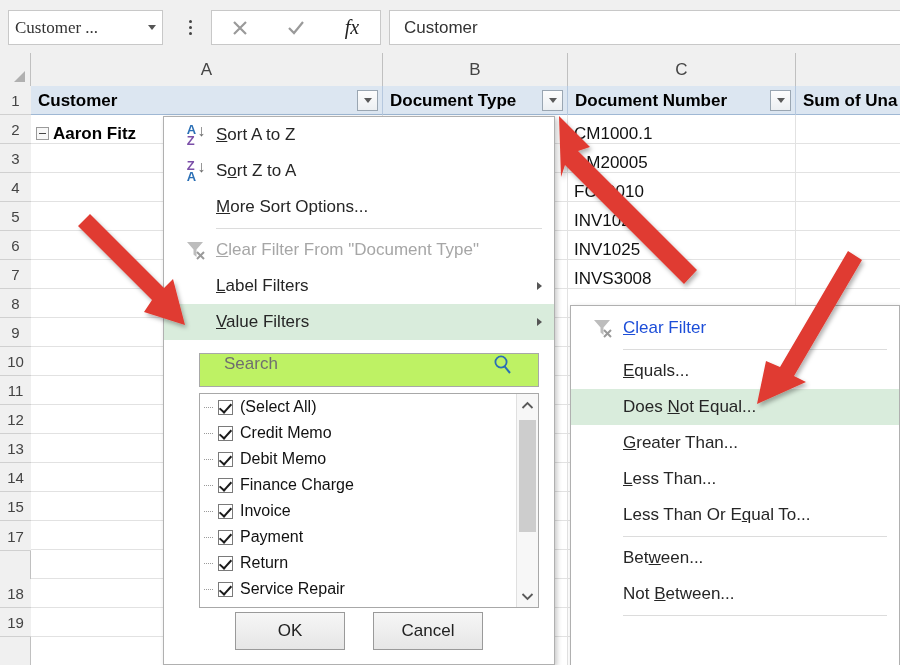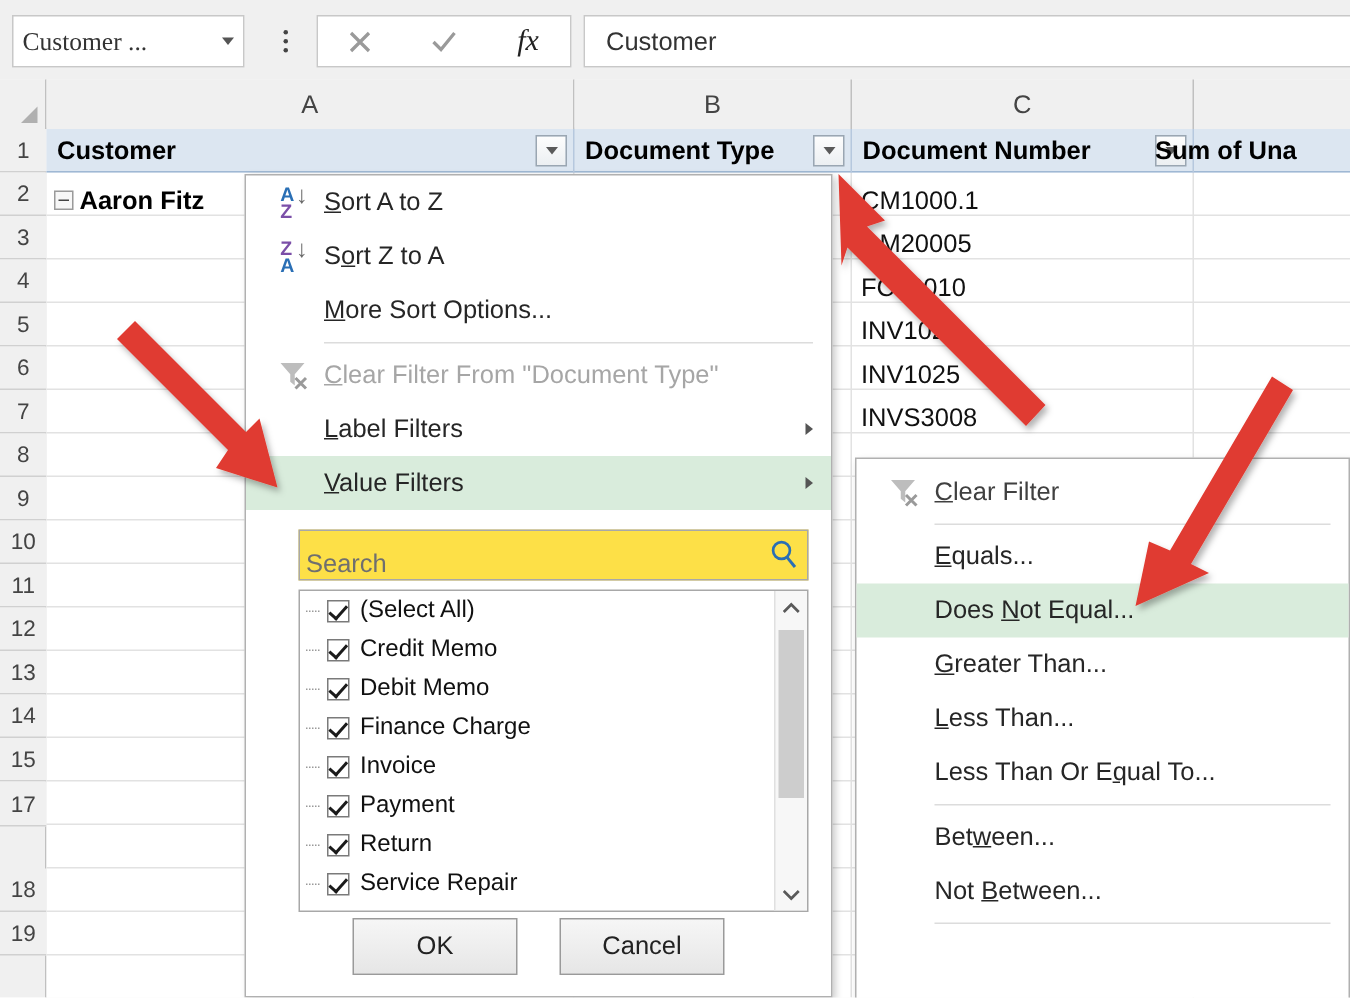--- a/index.html
+++ b/index.html
@@ -127,22 +127,22 @@
   .msep { height:1px; background:#dcdcdc; margin:3px 12px 3px 52px; }
   u.mn { text-decoration:underline; }
 
   .sort-ico { font-size:13px; line-height:11px; font-weight:bold; position:relative; padding-right:9px;}
   .sort-ico .l1{ display:block; }
   .sort-ico .l2{ display:block; }
   .sort-ico .dn{ position:absolute; right:0; top:1px; font-size:16px; color:#6a6a6a; font-weight:normal;}
 
   .searchwrap { position:absolute; left:35px; top:236px; width:340px; height:34px; }
   .searchbox {
-    width:100%; height:100%; border:1px solid #a8a8a8; background:#fde047;
-    display:flex; align-items:flex-end; padding:0 4px;
+    width:100%; height:100%; border:1px solid #a8a8a8; background:#bef264;
+    display:flex; align-items:flex-start; padding:0 24px;
   }
   .searchbox .ph { flex:1; font-size:17px; color:#6f6f6f; }
   .listbox {
     position:absolute; left:35px; top:276px; width:340px; height:215px;
     border:1px solid #a8a8a8; background:#fff; overflow:hidden;
   }
   .litem { position:relative; height:26px; display:flex; align-items:center; padding-left:18px; font-size:16px; color:#111;}
   .litem .tree { position:absolute; left:4px; top:13px; width:9px; height:1px; border-top:1px dotted #9a9a9a;}
   .cbx {
     width:15px;height:15px;border:1px solid #7a7a7a;background:#fff; margin-right:7px;
@@ -167,21 +167,21 @@
 
   
   .submenu {
     position:absolute; left:570px; top:305px; width:330px; height:368px;
     background:#fff; border:1px solid #b0b0b0; box-shadow:2px 2px 5px rgba(0,0,0,.22);
     z-index:40; padding-top:4px;
   }
   .smi { height:36px; display:flex; align-items:center; padding-left:12px; font-size:17px; color:#262626;}
   .smi .mi-ico{ width:40px; flex:none; display:flex; align-items:center; justify-content:center;}
   .smi.hl{ background:#d9ecdc; }
-  .smi.disabled .mi-label{ color:#404040;}
+  .smi.disabled .mi-label{ color:#1d4ed8;}
   .ssep { height:1px; background:#dcdcdc; margin:3px 12px 3px 52px;}
 
   
   .arrows { position:absolute; left:0; top:0; width:900px; height:665px; pointer-events:none; z-index:60;}
 </style>
 </head>
 <body>
 
 <div id="app">
 
@@ -275,21 +275,21 @@
       <div class="pivot-hdr-row">
         <div class="pivot-hdr" style="left:0px;width:352px">Customer</div>
         <div class="filter-btn" style="left:326px"></div>
 
         <div class="pivot-hdr" style="left:352px;width:185px">Document Type</div>
         <div class="filter-btn" style="left:511px"></div>
 
         <div class="pivot-hdr" style="left:537px;width:228px">Document Number</div>
         <div class="filter-btn" style="left:739px"></div>
 
-        <div class="pivot-hdr" style="left:732px;width:104px;border-right:none">Sum of Una</div>
+        <div class="pivot-hdr" style="left:765px;width:104px;border-right:none">Sum of Una</div>
       </div>
 
       <div class="cell-aaron">
         <span class="collapse-box"></span>
         <span>Aaron Fitz</span>
       </div>
 
       <div class="cellval" style="left:543px; top:38px">CM1000.1</div>
       <div class="cellval" style="left:543px; top:67px">DM20005</div>
       <div class="cellval" style="left:543px; top:96px">FC20010</div>

